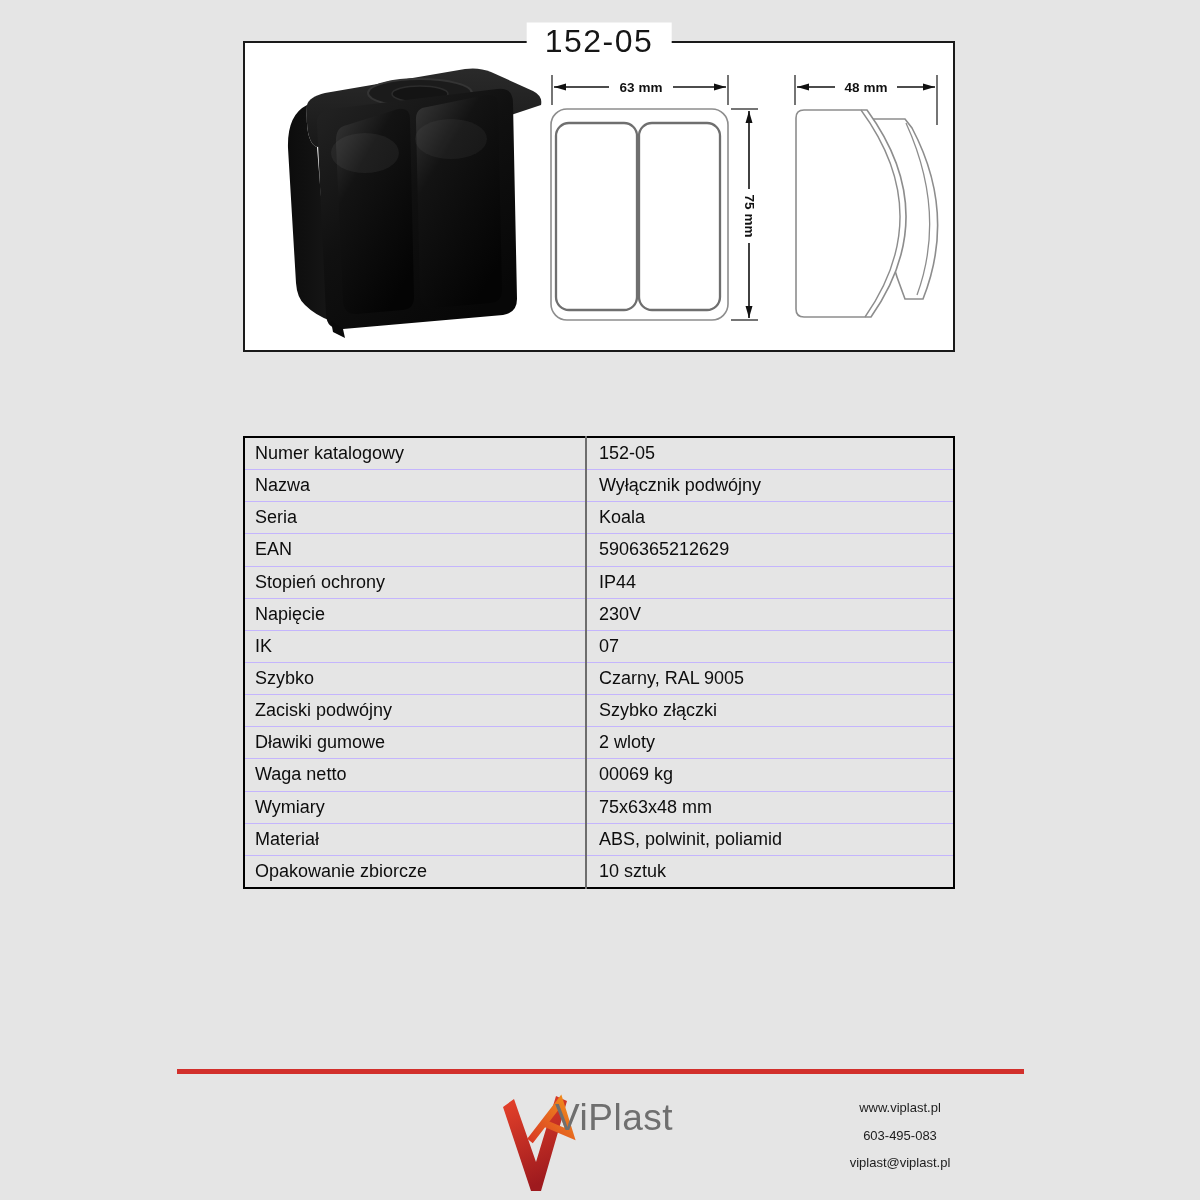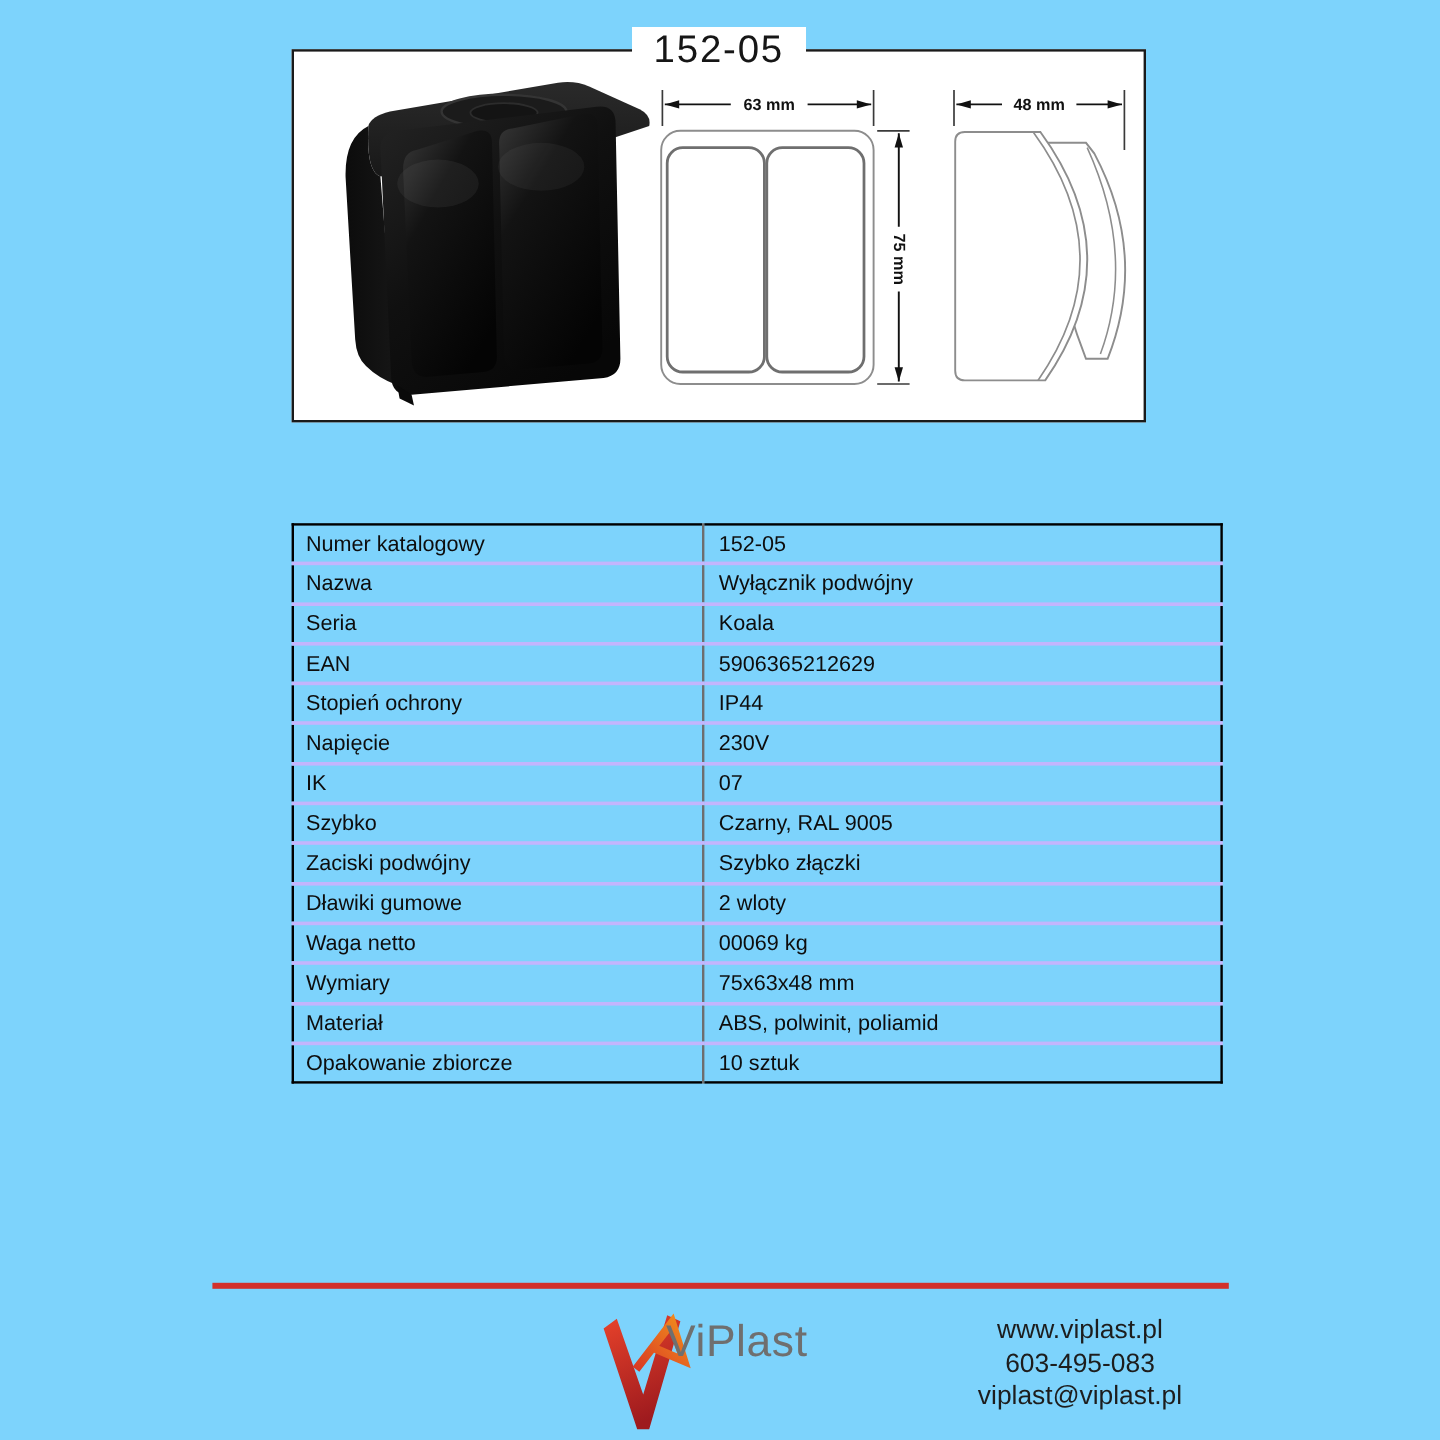--- a/index.html
+++ b/index.html
@@ -1,42 +1,42 @@
 <!DOCTYPE html>
 <html><head>
 <meta charset="utf-8">
 <style>
   html,body{margin:0;padding:0;background:#ffffff;}
   body{font-family:"Liberation Sans", sans-serif;color:#111;}
-  #canvas{position:relative;width:1200px;height:1200px;background:#7dd3fc;overflow:hidden;}
+  #canvas{position:relative;width:1200px;height:1200px;background:#e5e5e5;overflow:hidden;}
 
   
   .frame{position:absolute;left:243px;top:41px;width:708px;height:307px;border:2px solid #1a1a1a;background:#fff;}
   .frame-title{position:absolute;left:50%;top:-2px;transform:translate(-50%,-50%);background:#fff;
     padding:0 18px;font-size:32px;letter-spacing:1.5px;color:#161616;white-space:nowrap;}
   .photo-svg{position:absolute;left:10px;top:10px;width:292px;height:287px;}
   .draw-svg{position:absolute;left:300px;top:0px;width:406px;height:303px;}
   .dim-text{font-family:"Liberation Sans",sans-serif;font-size:13.5px;font-weight:bold;fill:#111;}
 
   
-  .spec{position:absolute;left:243px;top:436px;width:776px;height:453px;border-collapse:collapse;
+  .spec{position:absolute;left:243px;top:436px;width:712px;height:453px;border-collapse:collapse;
     table-layout:fixed;font-size:18px;color:#0d0d0d;border-radius:14px;}
-  .spec td{border-top:3px solid #c4b5fd;vertical-align:middle;height:30.3px;padding:0;
+  .spec td{border-top:1px solid #c4b5fd;vertical-align:middle;height:30.3px;padding:0;
     white-space:nowrap;overflow:hidden;}
   .spec tr:first-child td{border-top:none;}
   .spec{border:2.5px solid #000;}
   .spec td.lbl{width:330px;padding-left:10px;border-right:2px solid #6e6e6e;}
   .spec td.val{padding-left:12px;}
 
   
   .rule{position:absolute;left:177px;top:1069px;width:847px;height:5px;}
   .addr{position:absolute;left:218px;top:1091px;width:178px;text-align:center;
     font-size:17px;line-height:24.5px;color:#1d1d1d;}
   .contact{position:absolute;left:810px;top:1094px;width:180px;text-align:center;
-    font-size:22px;line-height:27.5px;color:#1d1d1d;}
+    font-size:13px;line-height:27.5px;color:#1d1d1d;}
   .logo-mark{position:absolute;left:502px;top:1092px;width:94px;height:102px;}
   .logo-text{position:absolute;left:555px;top:1097px;font-size:37px;color:#6f6f6f;
     letter-spacing:0.5px;}
 </style>
 </head>
 <body>
 
 <div id="canvas">
 
   <div class="frame">

